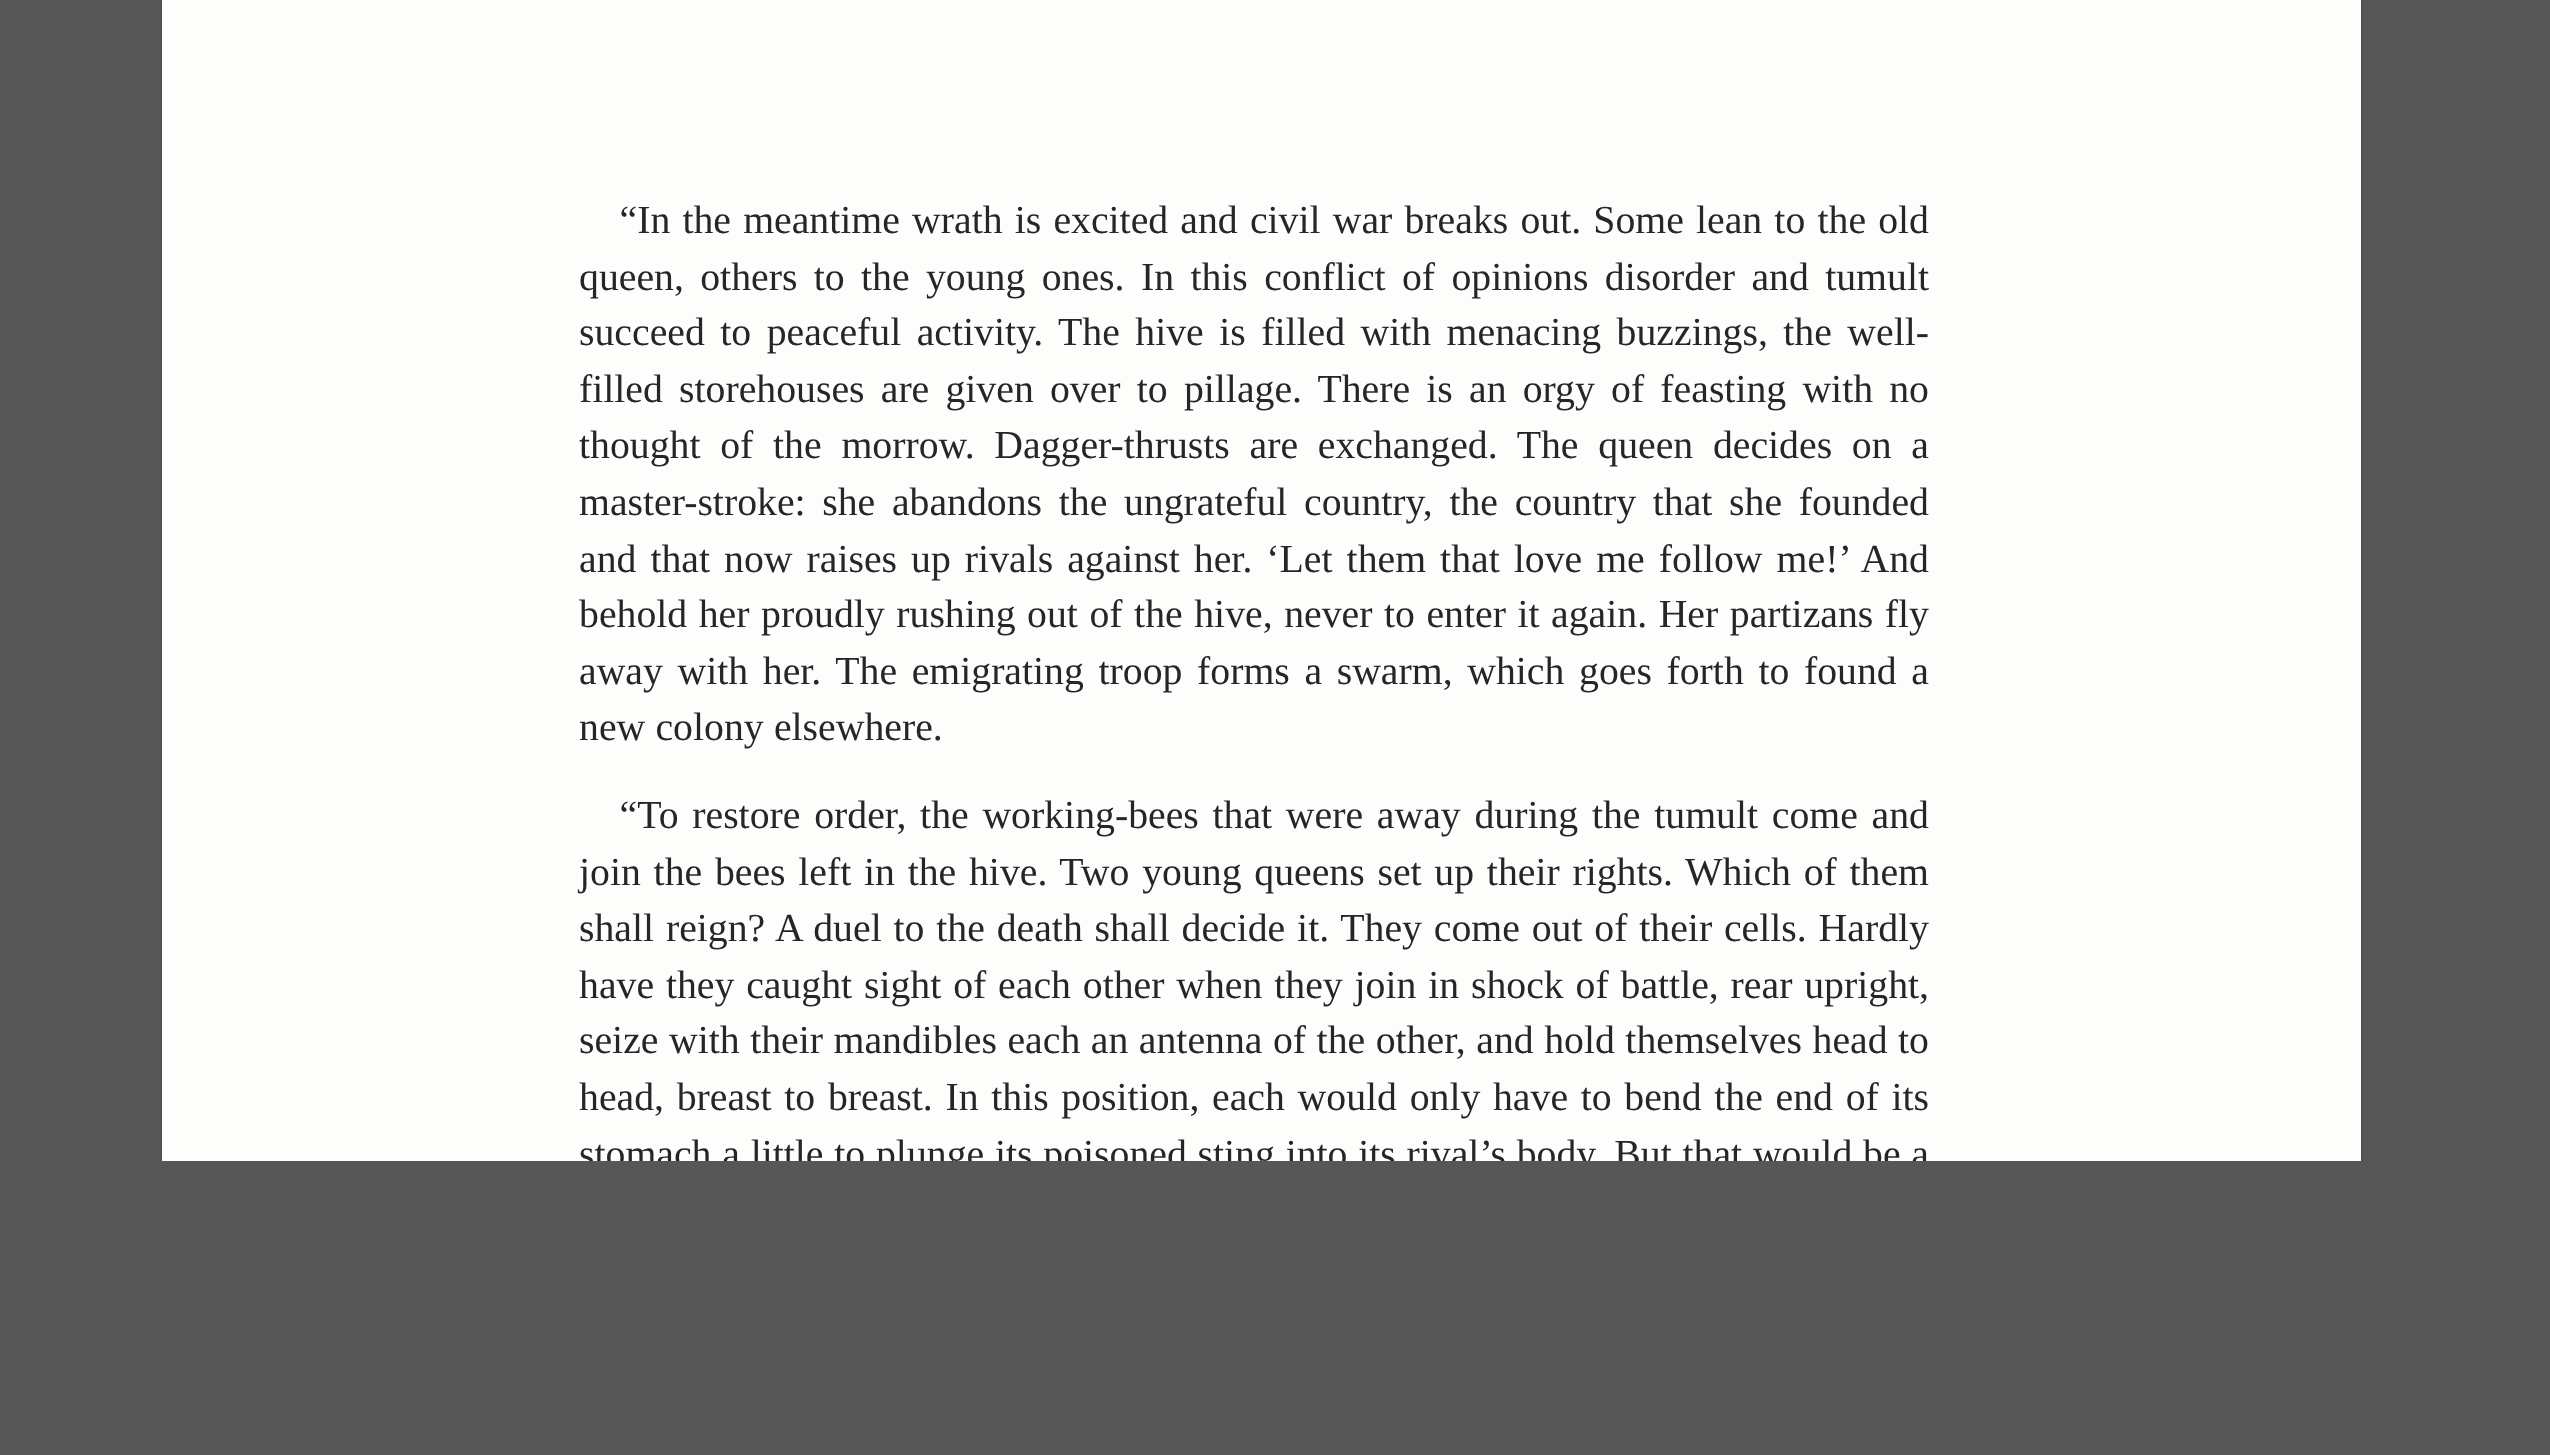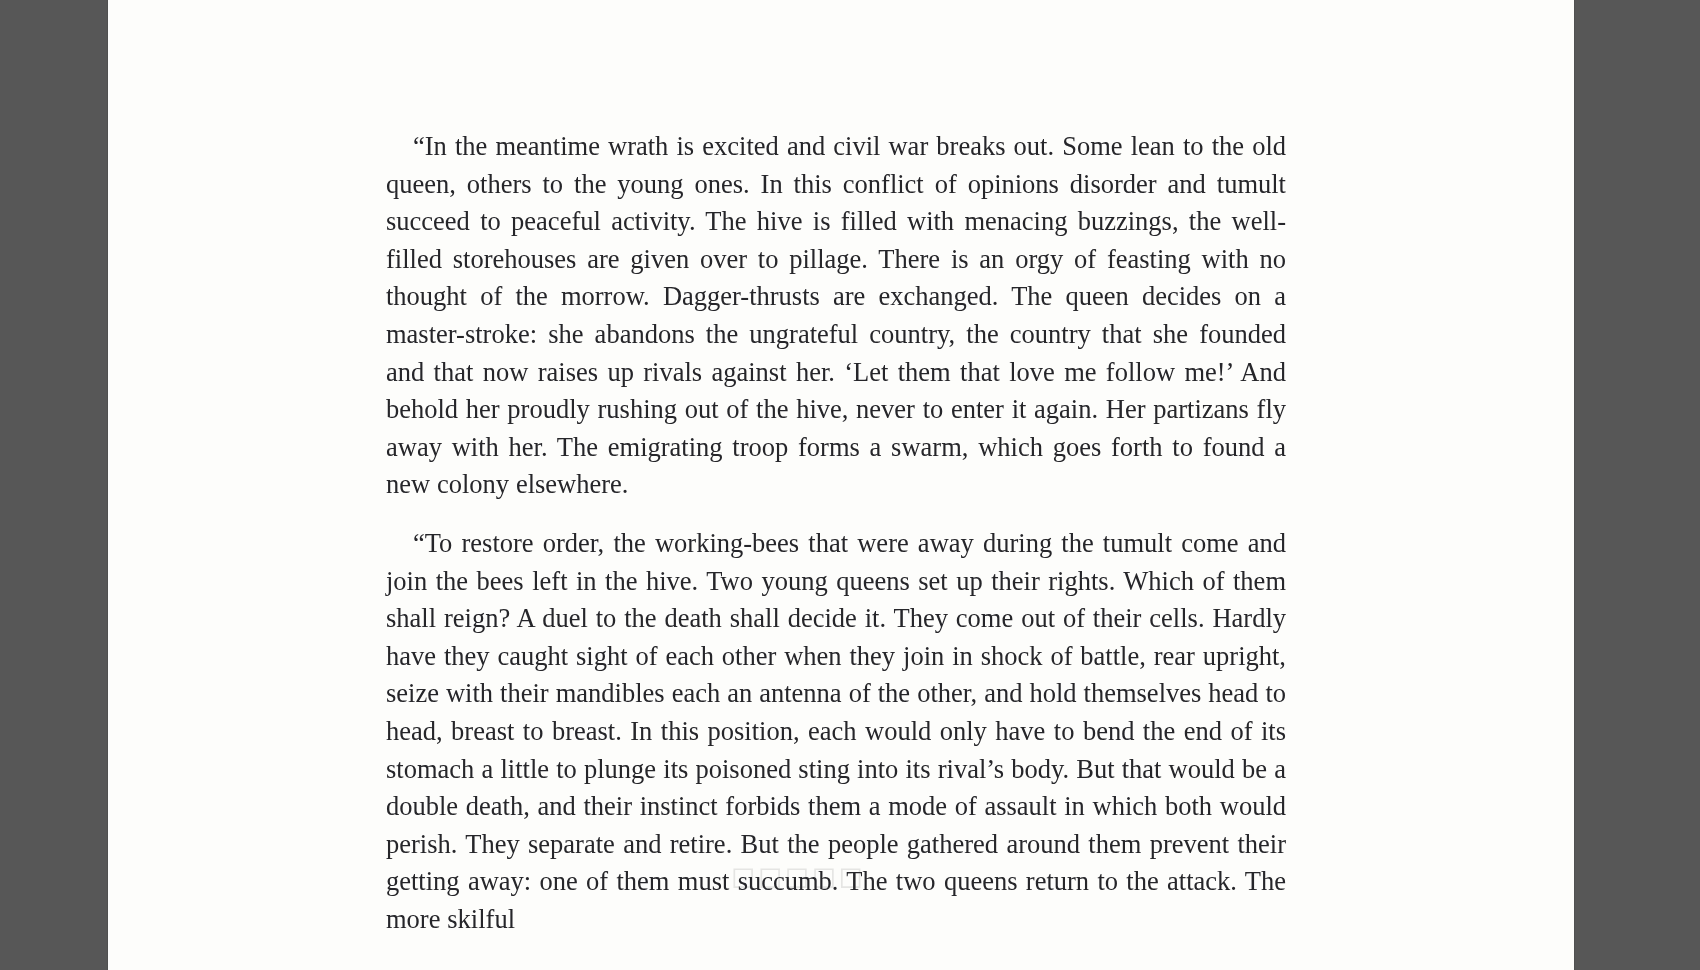--- a/index.html
+++ b/index.html
@@ -9,21 +9,21 @@
   }
   body {
     width: 1700px;
     height: 970px;
     overflow: hidden;
     font-family: "Liberation Serif", serif;
   }
   .viewer {
     position: relative;
     width: 1700px;
-    height: 970px;
+    height: 774px;
     background: #575757;
     overflow: hidden;
   }
   .page {
     position: absolute;
     left: 108px;
     top: 0;
     width: 1466px;
     height: 970px;
     background: #fdfdfb;

